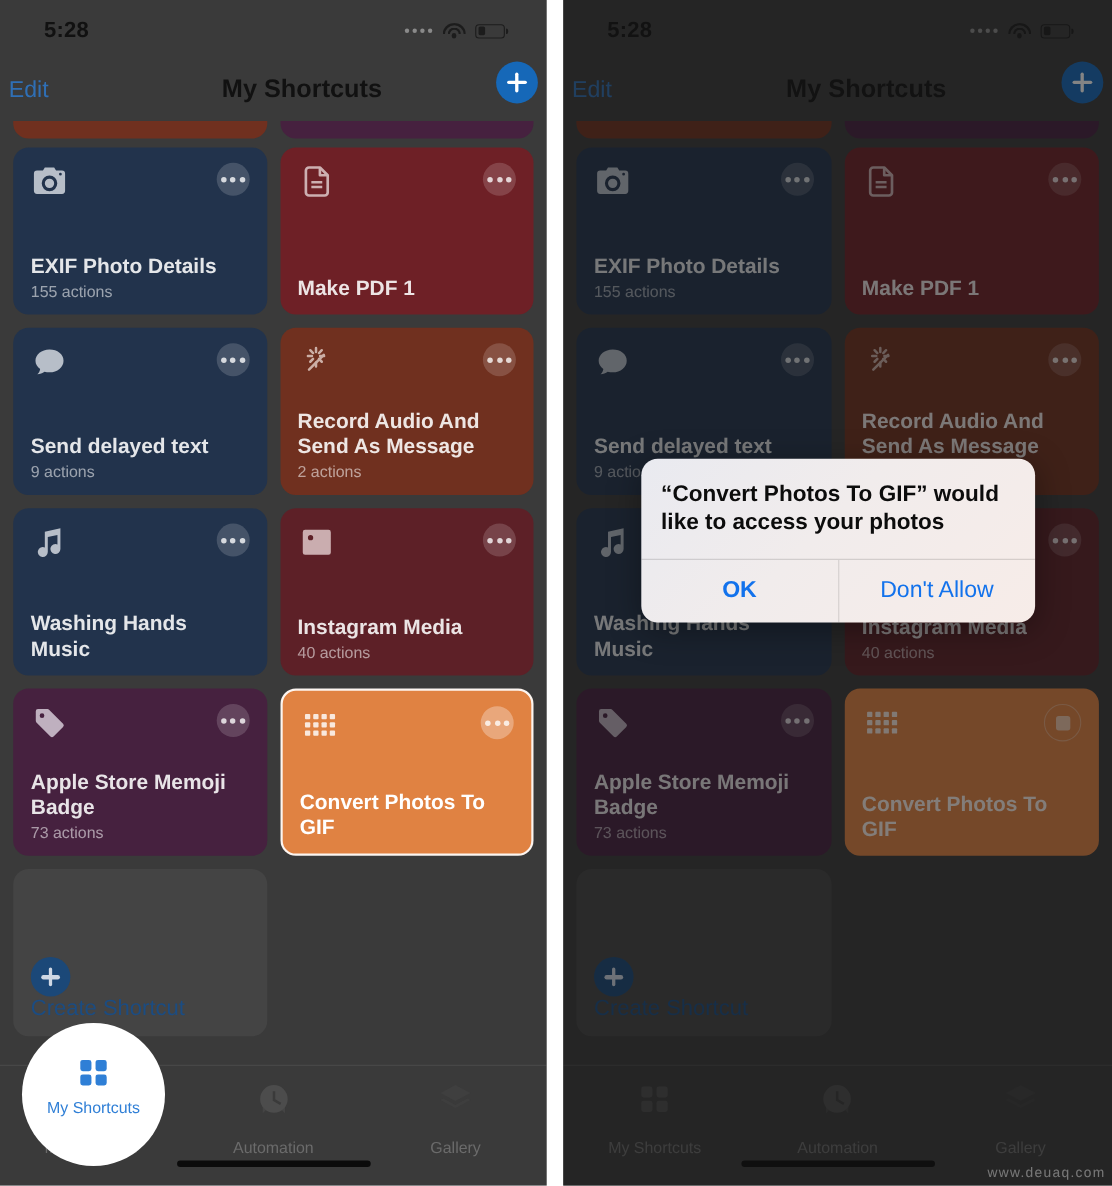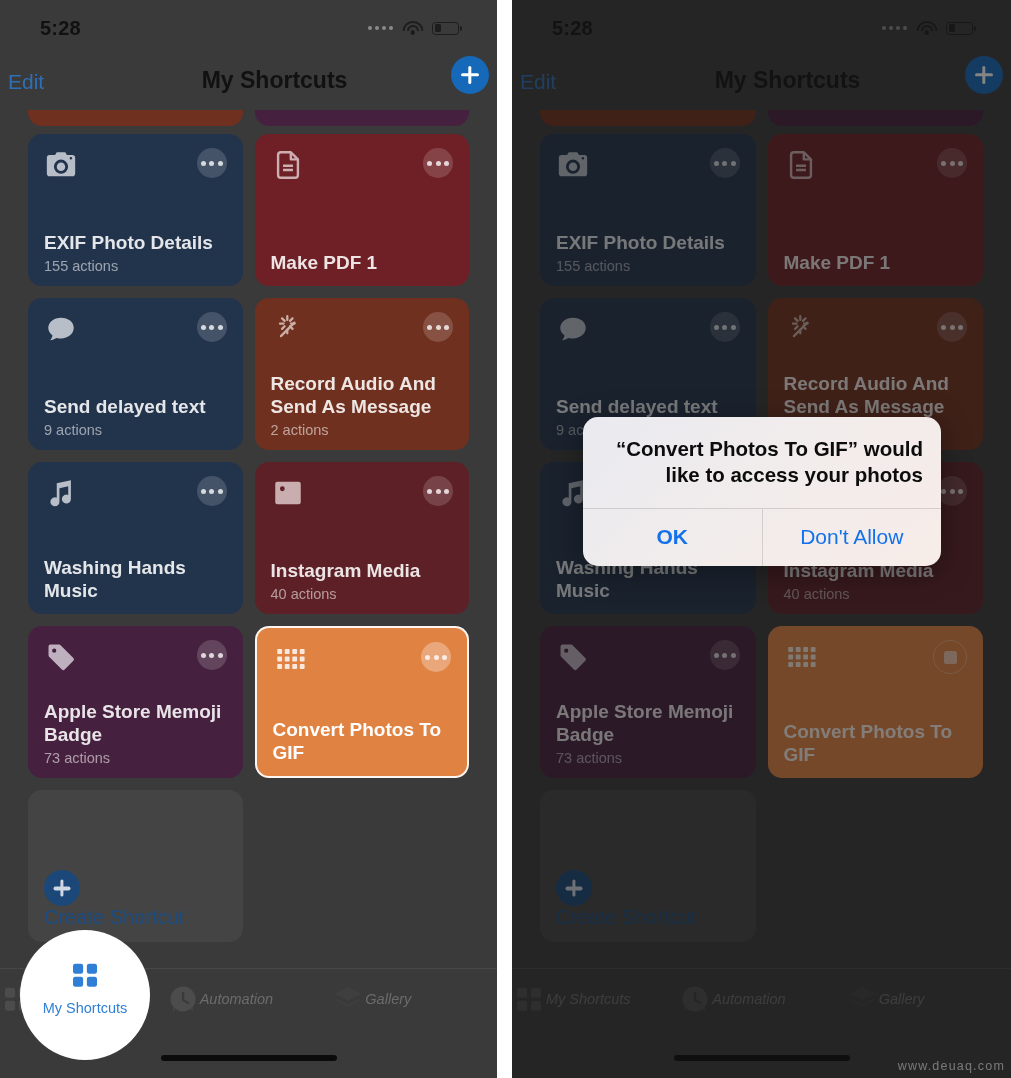--- a/index.html
+++ b/index.html
@@ -67,21 +67,21 @@
   .nav-add::before, .nav-add::after {
     content:""; position: absolute; background: #fff; border-radius: 2px;
     left: 50%; top: 50%;
   }
   .nav-add::before { width: 18px; height: 3.4px; transform: translate(-50%,-50%); }
   .nav-add::after  { width: 3.4px; height: 18px; transform: translate(-50%,-50%); }
 
   
   .grid-wrap {
     position: absolute; top: 110px; left: 0; right: 0; bottom: 110px;
-    padding: 0 28px; overflow: hidden;
+    padding: 0 12px; overflow: hidden;
   }
   .grid { display: grid; grid-template-columns: 1fr 1fr; gap: 12px 12px; }
 
   .tile {
     position: relative; height: 152px; border-radius: 14px;
     padding: 14px 16px 12px 16px;
     display: flex; flex-direction: column; justify-content: space-between;
     overflow: hidden;
   }
   .tile.stub { height: 16px; padding: 0; border-radius: 0 0 14px 14px; margin-bottom: -4px;}
@@ -120,21 +120,21 @@
   .tile.create .plus-circ::before { width: 17px; height: 3.2px; transform: translate(-50%,-50%); }
   .tile.create .plus-circ::after  { width: 3.2px; height: 17px; transform: translate(-50%,-50%); }
   .tile.create .tile-name { color: #1b4c82; font-weight: normal; font-size: 20px; }
 
   
   .tabbar {
     position: absolute; left: 0; right: 0; bottom: 0; height: 110px;
     border-top: 1px solid rgba(255,255,255,0.07);
     display: flex; align-items: flex-start; padding-top: 14px;
   }
-  .tab { flex: 1; display: flex; flex-direction: row; align-items: center; gap: 0; font-style: italic; }
+  .tab { flex: 1; display: flex; flex-direction: column; align-items: center; gap: 21px; }
   .tab-ico { width: 34px; height: 32px; }
   .tab-ico svg { width:100%; height:100%; display:block; }
   .tab-lbl { font-size: 14.5px; color: #6b6b6b; }
   .home-ind {
     position: absolute; bottom: 17px; left: 50%; transform: translateX(-50%);
     width: 176px; height: 6px; border-radius: 3px; background: #0b0b0b;
   }
 
   
   .spotlight {
@@ -147,21 +147,21 @@
   .spotlight .tab-lbl { color: #2f7fd6; font-weight: normal; }
 
   
   .alert {
     position: absolute; left: 71px; top: 417px; width: 358px;
     border-radius: 15px; overflow: hidden;
     background: linear-gradient(135deg, #e9eaf0 0%, #f1ecec 45%, #f7ece8 100%);
     z-index: 60;
     box-shadow: 0 6px 30px rgba(0,0,0,.35);
   }
-  .alert-body { padding: 19px 18px 20px 18px; text-align: right; }
+  .alert-body { padding: 19px 18px 20px 18px; text-align: left; }
   .alert-title {
     font-size: 20.5px; font-weight: bold; color: #0c0c0c; line-height: 1.28;
   }
   .alert-msg {
     font-size: 17px; color: #141414; line-height: 1.30; margin-top: 8px;
   }
   .alert-actions { display: flex; border-top: 1px solid rgba(0,0,0,0.13); }
   .alert-btn {
     flex: 1; text-align: center; padding: 16px 0 17px 0;
     font-size: 21px; color: #1272ec;

